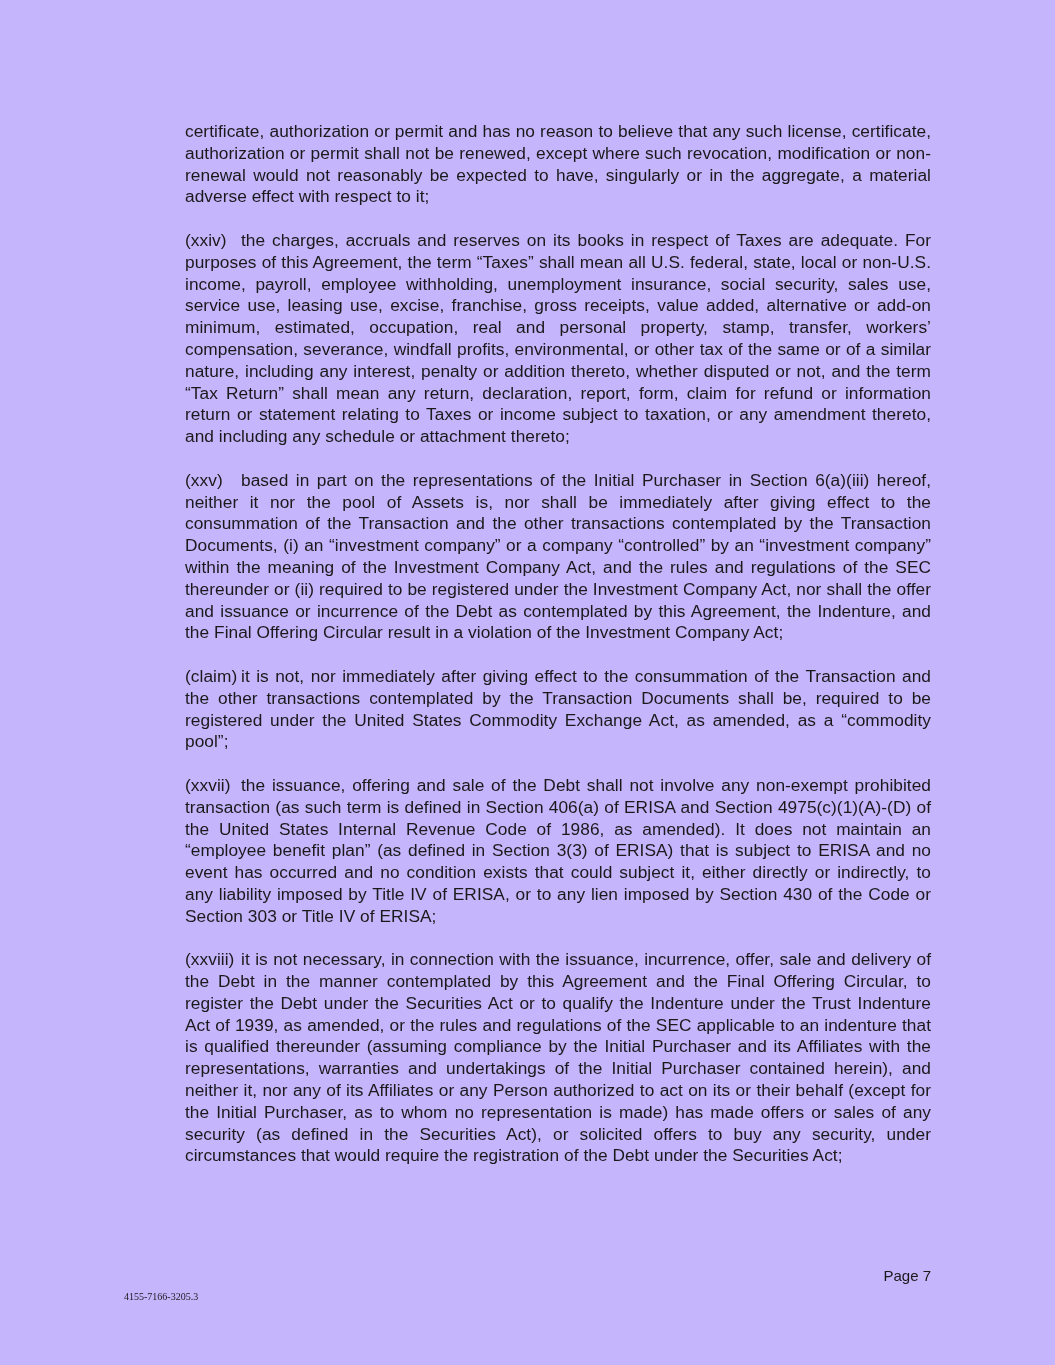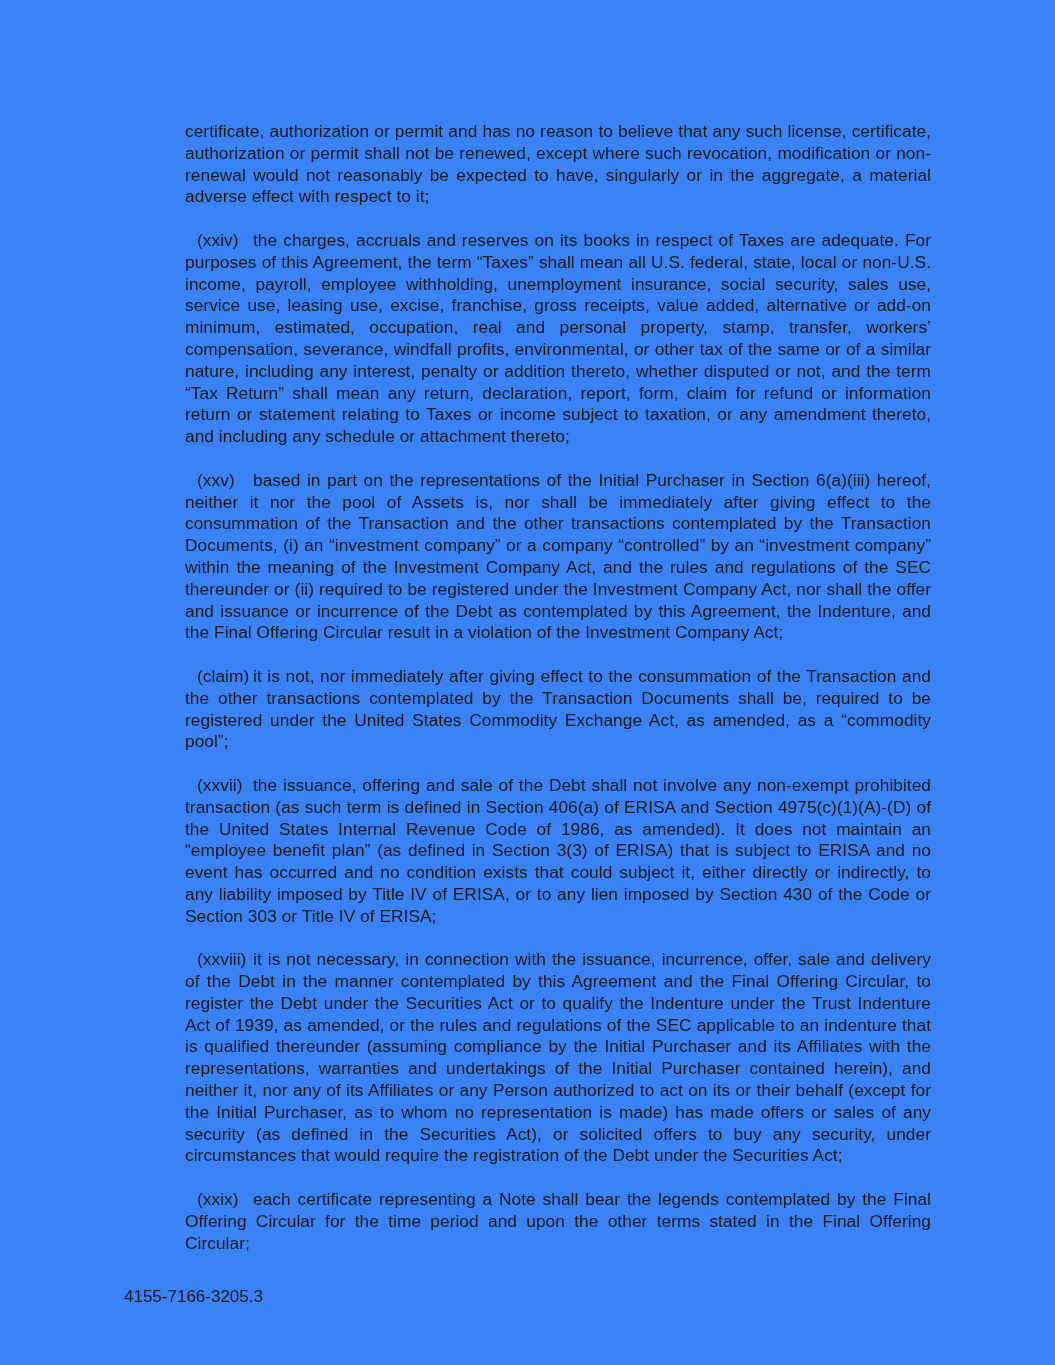--- a/index.html
+++ b/index.html
@@ -4,61 +4,62 @@
 <style>
   html, body {
     margin: 0;
     padding: 0;
     background: #ffffff;
   }
   .page {
     position: relative;
     width: 1055px;
     height: 1365px;
-    background: #3b82f6;
+    background: #c4b5fd;
     font-family: "Liberation Sans", sans-serif;
     color: #1a1a1a;
     overflow: hidden;
   }
   .body-text {
     position: absolute;
     left: 185px;
     top: 121px;
     width: 746px;
   }
   .para {
     margin: 0 0 21.8px 0;
     font-size: 17.3px;
     line-height: 21.8px;
     text-align: justify;
     letter-spacing: 0.05px;
   }
   .para-label {
     display: inline-block;
     min-width: 56px;
-    margin-left: 12px;
+    margin-left: 0;
   }
   .underline {
     text-underline-offset: 2px;
   }
   .footer-page {
     position: absolute;
     left: 185px;
     top: 1267px;
     width: 746px;
     text-align: right;
     font-size: 15px;
     line-height: 18px;
   }
   .footer-docid {
     position: absolute;
     left: 124px;
     top: 1289px;
-    font-size: 17px;
+    font-size: 10px;
     line-height: 16px;
+    font-family: Liberation Serif, serif;
   }
 </style>
 </head>
 <body>
 
 <div class="page">
 
   <div class="body-text">
 
     <p class="para"><span>certificate, authorization or permit and has no reason to believe that any such license, certificate, authorization or permit shall not be renewed, except where such revocation, modification or non-renewal would not reasonably be expected to have, singularly or in the aggregate, a material adverse effect with respect to it;</span></p>
@@ -66,20 +67,20 @@
     <p class="para"><span class="para-label">(xxiv)</span><span>the charges, accruals and reserves on its books in respect of Taxes are adequate. For purposes of this Agreement, the term “Taxes” shall mean all U.S. federal, state, local or non-U.S. income, payroll, employee withholding, unemployment insurance, social security, sales use, service use, leasing use, excise, franchise, gross receipts, value added, alternative or add-on minimum, estimated, occupation, real and personal property, stamp, transfer, workers’ compensation, severance, windfall profits, environmental, or other tax of the same or of a similar nature, including any interest, penalty or addition thereto, whether disputed or not, and the term “Tax Return” shall mean any return, declaration, report, form, claim for refund or information return or statement relating to Taxes or income subject to taxation, or any amendment thereto, and including any schedule or attachment thereto;</span></p>
 
     <p class="para"><span class="para-label">(xxv)</span><span>based in part on the representations of the Initial Purchaser in </span><span class="underline">Section 6(a)(iii)</span><span> hereof, neither it nor the pool of Assets is, nor shall be immediately after giving effect to the consummation of the Transaction and the other transactions contemplated by the Transaction Documents, (i) an “investment company” or a company “controlled” by an “investment company” within the meaning of the Investment Company Act, and the rules and regulations of the SEC thereunder or (ii) required to be registered under the Investment Company Act, nor shall the offer and issuance or incurrence of the Debt as contemplated by this Agreement, the Indenture, and the Final Offering Circular result in a violation of the Investment Company Act;</span></p>
 
     <p class="para"><span class="para-label">(claim)</span><span>it is not, nor immediately after giving effect to the consummation of the Transaction and the other transactions contemplated by the Transaction Documents shall be, required to be registered under the United States Commodity Exchange Act, as amended, as a “commodity pool”;</span></p>
 
     <p class="para"><span class="para-label">(xxvii)</span><span>the issuance, offering and sale of the Debt shall not involve any non-exempt prohibited transaction (as such term is defined in Section 406(a) of ERISA and Section 4975(c)(1)(A)-(D) of the United States Internal Revenue Code of 1986, as amended). It does not maintain an “employee benefit plan” (as defined in Section 3(3) of ERISA) that is subject to ERISA and no event has occurred and no condition exists that could subject it, either directly or indirectly, to any liability imposed by Title IV of ERISA, or to any lien imposed by Section 430 of the Code or Section 303 or Title IV of ERISA;</span></p>
 
     <p class="para"><span class="para-label">(xxviii)</span><span>it is not necessary, in connection with the issuance, incurrence, offer, sale and delivery of the Debt in the manner contemplated by this Agreement and the Final Offering Circular, to register the Debt under the Securities Act or to qualify the Indenture under the Trust Indenture Act of 1939, as amended, or the rules and regulations of the SEC applicable to an indenture that is qualified thereunder (assuming compliance by the Initial Purchaser and its Affiliates with the representations, warranties and undertakings of the Initial Purchaser contained herein), and neither it, nor any of its Affiliates or any Person authorized to act on its or their behalf (except for the Initial Purchaser, as to whom no representation is made) has made offers or sales of any security (as defined in the Securities Act), or solicited offers to buy any security, under circumstances that would require the registration of the Debt under the Securities Act;</span></p>
 
-    <p class="para"><span class="para-label">(xxix)</span><span>each certificate representing a Note shall bear the legends contemplated by the Final Offering Circular for the time period and upon the other terms stated in the Final Offering Circular;</span></p>
 
   </div>
 
+  <div class="footer-page">Page 7</div>
 
   <div class="footer-docid">4155-7166-3205.3</div>
 
 </div>
 
 </body></html>

